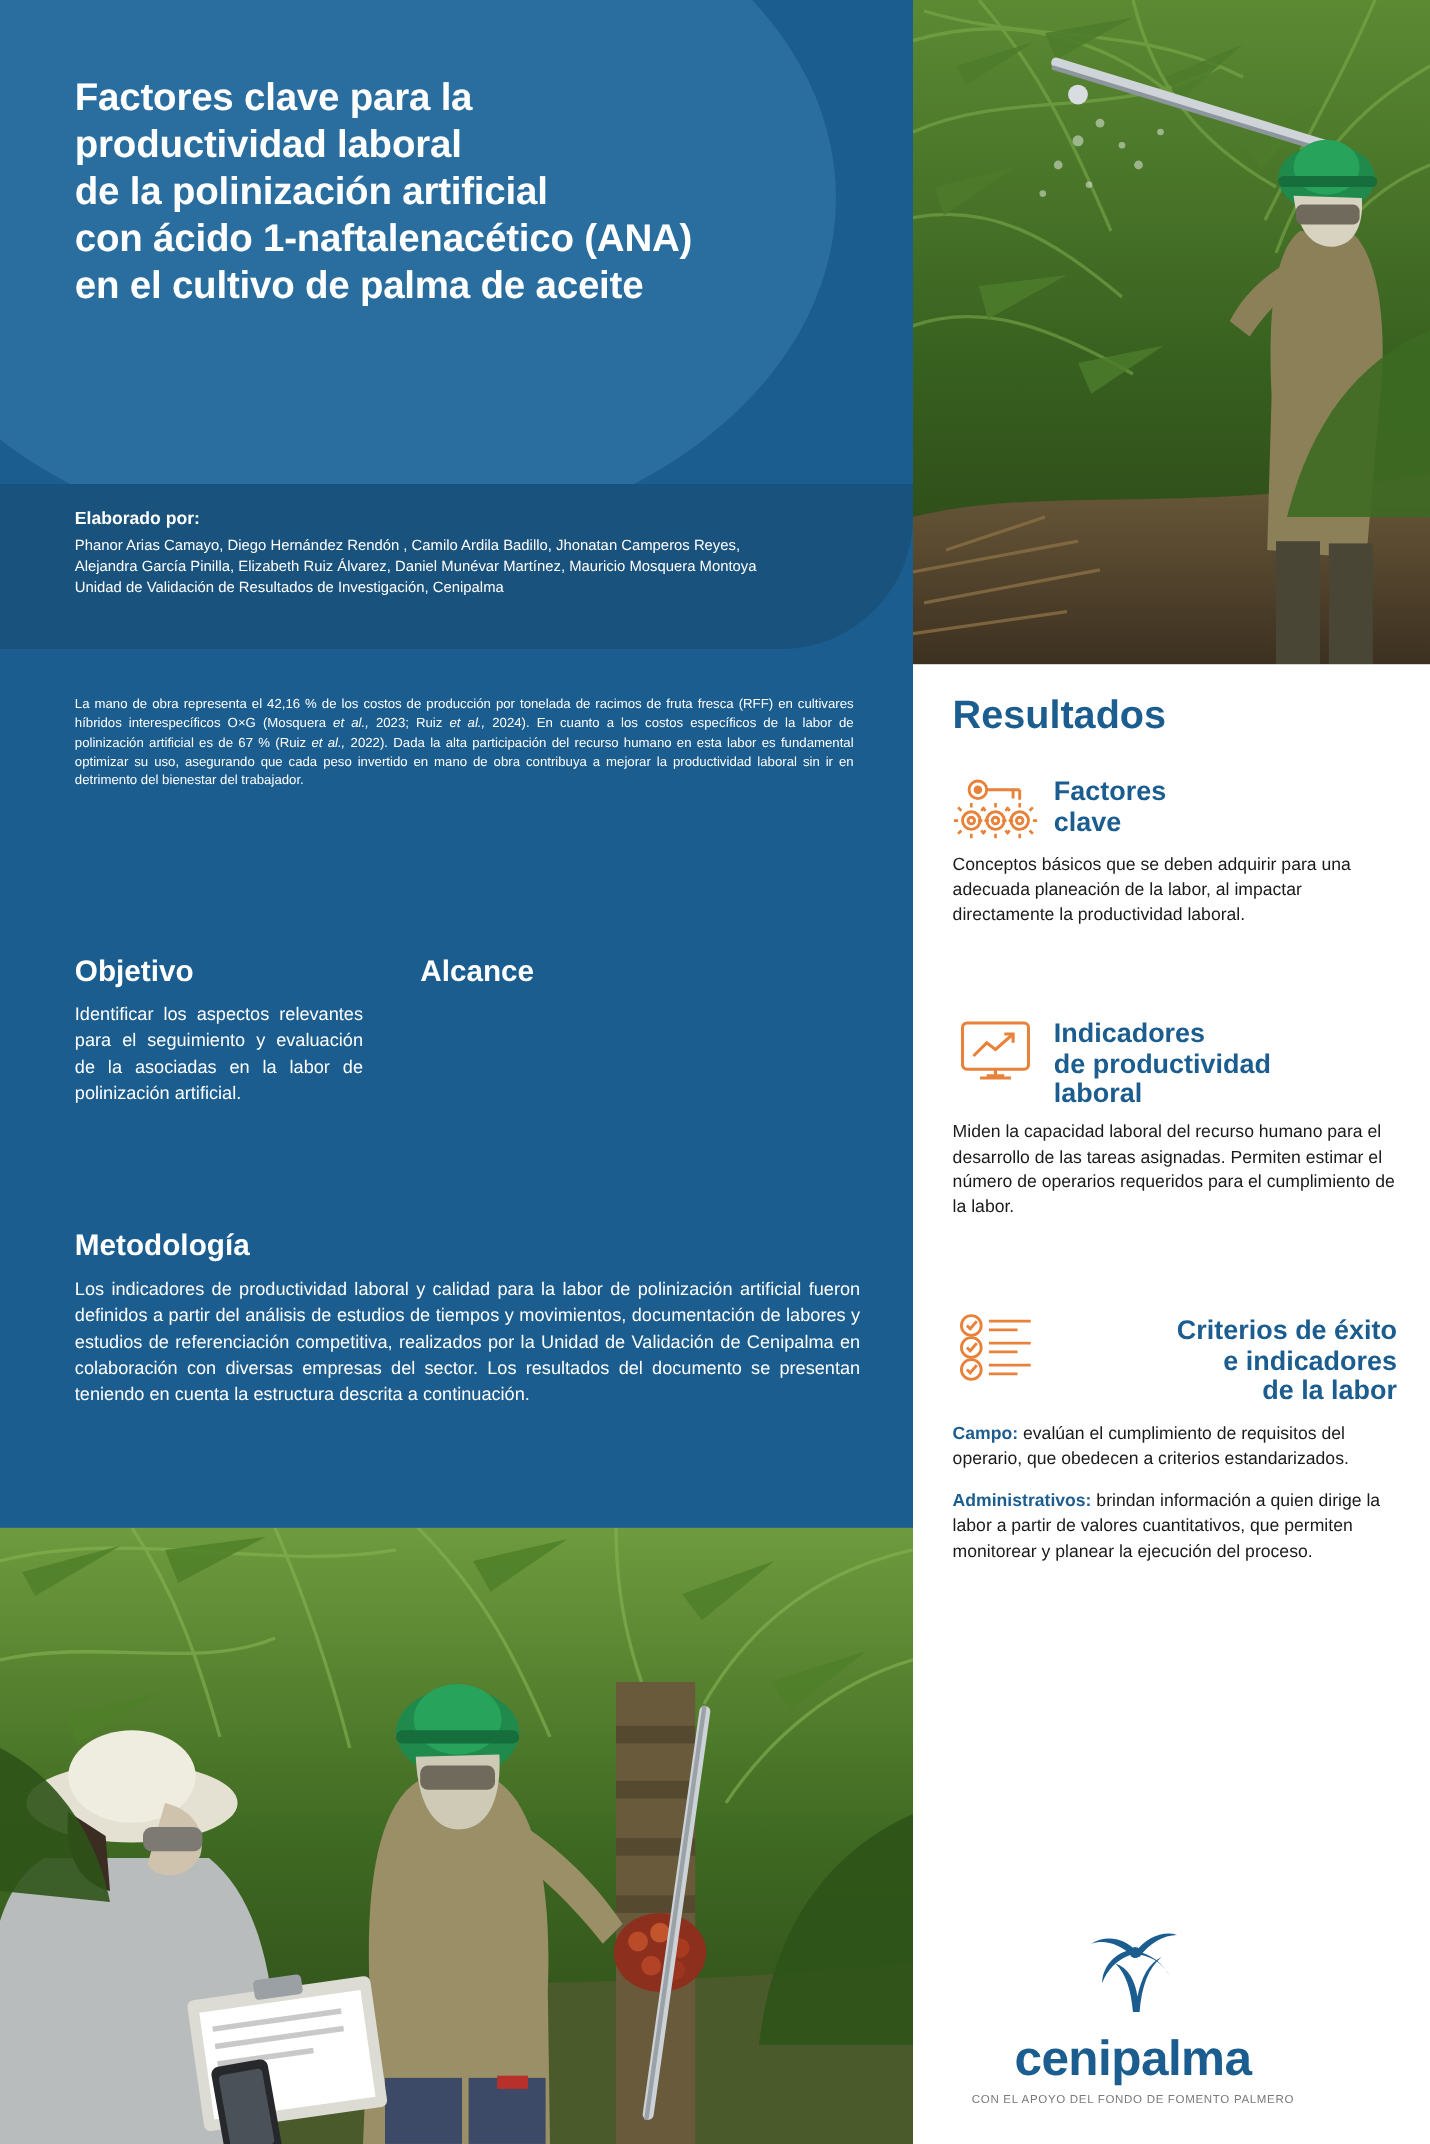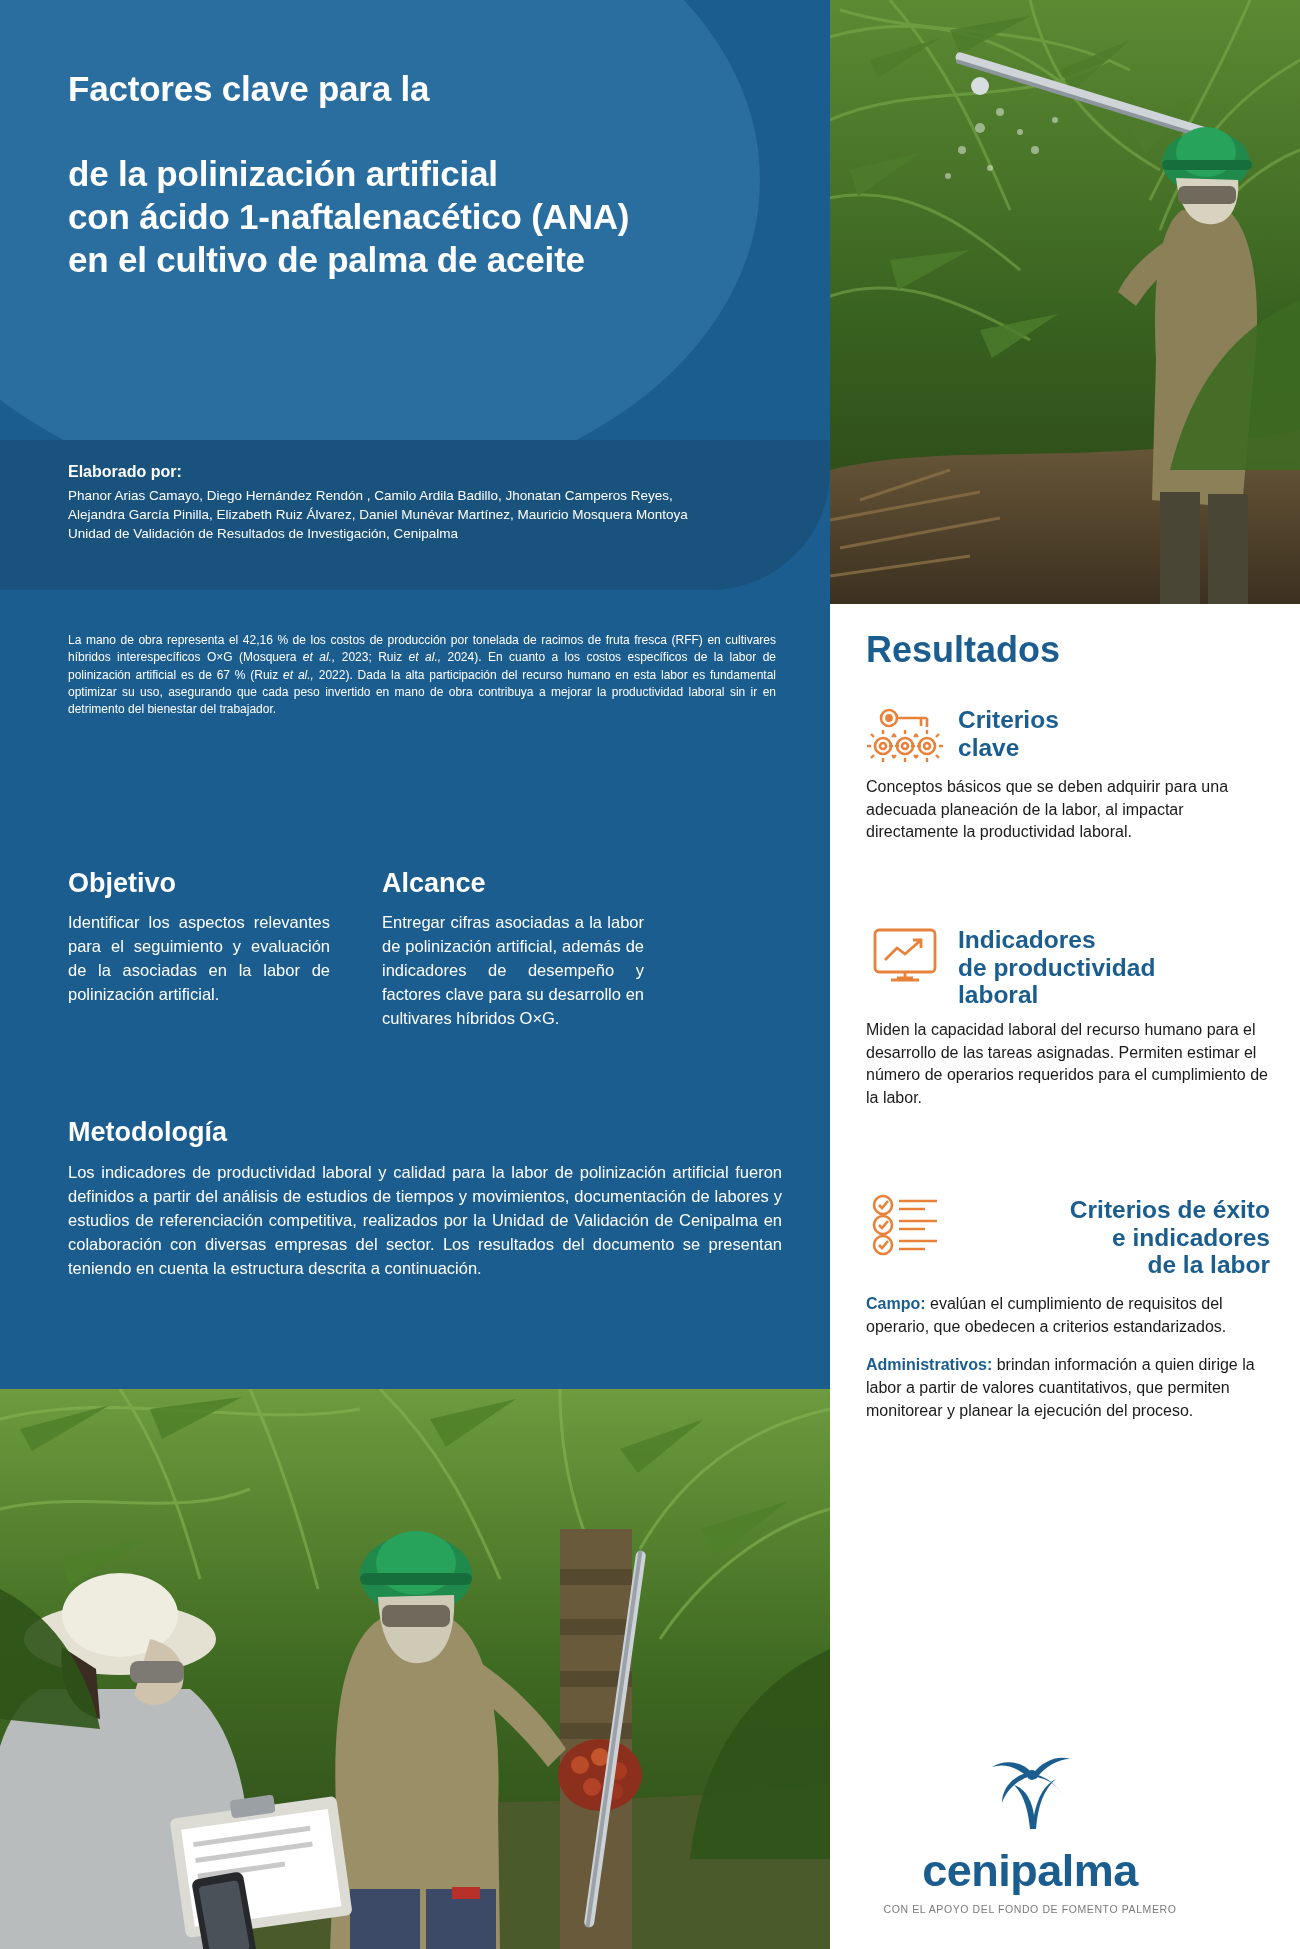--- a/index.html
+++ b/index.html
@@ -204,21 +204,21 @@
 <body>
 
 <div class="page">
 
   <div class="left-col">
     <div class="title-ellipse"></div>
 
     <div class="title-block">
       <h1>
         <span>Factores clave para la</span><br>
-        <br>
+        <span>productividad laboral</span><br>
         <span>de la polinización artificial</span><br>
         <span>con ácido 1-naftalenacético (ANA)</span><br>
         <span>en el cultivo de palma de aceite</span>
       </h1>
     </div>
 
     <div class="authors-band"></div>
     <div class="authors">
       <span class="lbl">Elaborado por:</span>
       <span class="ln">Phanor Arias Camayo, Diego Hernández Rendón , Camilo Ardila Badillo, Jhonatan Camperos Reyes,</span>
@@ -228,21 +228,20 @@
 
     <p class="intro"><span>La mano de obra representa el 42,16 % de los costos de producción por tonelada de racimos de fruta fresca (RFF) en cultivares híbridos interespecíficos O×G (Mosquera </span><i>et al.,</i><span> 2023; Ruiz </span><i>et al.,</i><span> 2024). En cuanto a los costos específicos de la labor de polinización artificial es de 67 % (Ruiz </span><i>et al.,</i><span> 2022). Dada la alta participación del recurso humano en esta labor es fundamental optimizar su uso, asegurando que cada peso invertido en mano de obra contribuya a mejorar la productividad laboral sin ir en detrimento del bienestar del trabajador.</span></p>
 
     <div class="twocol">
       <div class="col">
         <h2>Objetivo</h2>
         <p>Identificar los aspectos relevantes para el seguimiento y evaluación de la asociadas en la labor de polinización artificial.</p>
       </div>
       <div class="col">
         <h2>Alcance</h2>
-        <p>Entregar cifras asociadas a la labor de polinización artificial, además de indicadores de desempeño y factores clave para su desarrollo en cultivares híbridos O×G.</p>
       </div>
     </div>
 
     <div class="meth">
       <h2>Metodología</h2>
       <p>Los indicadores de productividad laboral y calidad para la labor de polinización artificial fueron definidos a partir del análisis de estudios de tiempos y movimientos, documentación de labores y estudios de referenciación competitiva, realizados por la Unidad de Validación de Cenipalma en colaboración con diversas empresas del sector. Los resultados del documento se presentan teniendo en cuenta la estructura descrita a continuación.</p>
     </div>
   </div>
 
   <div class="photo-top">
@@ -455,21 +454,21 @@
                 <path d="M38,28 v-4 M38,52 v4 M26,40 h-4 M50,40 h4 M29,31 l-3,-3 M47,49 l3,3 M47,31 l3,-3 M29,49 l-3,3"></path>
                 <path d="M60,28 v-4 M60,52 v4 M48,40 h-4 M72,40 h4 M51,31 l-3,-3 M69,49 l3,3 M69,31 l3,-3 M51,49 l-3,3"></path>
               </g>
               <circle cx="22" cy="12" r="8"></circle>
               <path d="M30,12 h30 M54,12 v8 M60,12 v9"></path>
               <circle cx="22" cy="12" r="2.6" fill="#e8823a"></circle>
             </g>
           </svg>
         </div>
         <h3>
-          <span>Criterios</span><br>
+          <span>Factores</span><br>
           <span>clave</span>
         </h3>
       </div>
       <p>Conceptos básicos que se deben adquirir para una adecuada planeación de la labor, al impactar directamente la productividad laboral.</p>
     </div>
 
     <div class="sec sec-2">
       <div class="head">
         <div class="icon">
           <svg width="72" height="62" viewBox="0 0 72 62">

